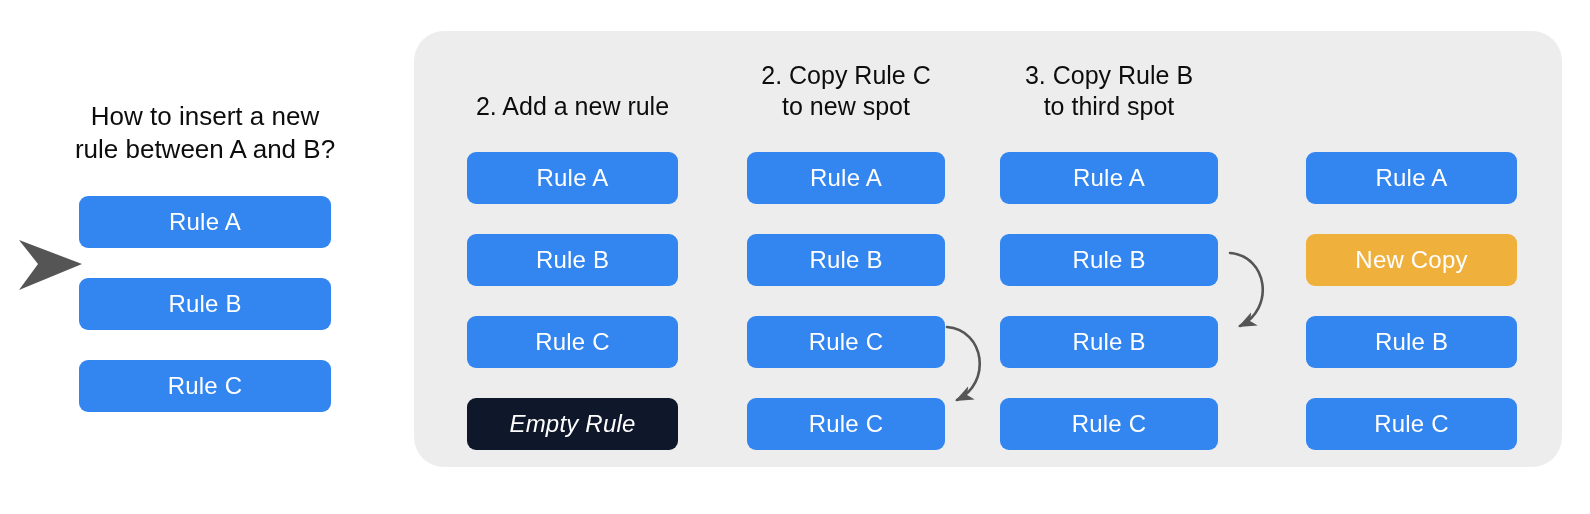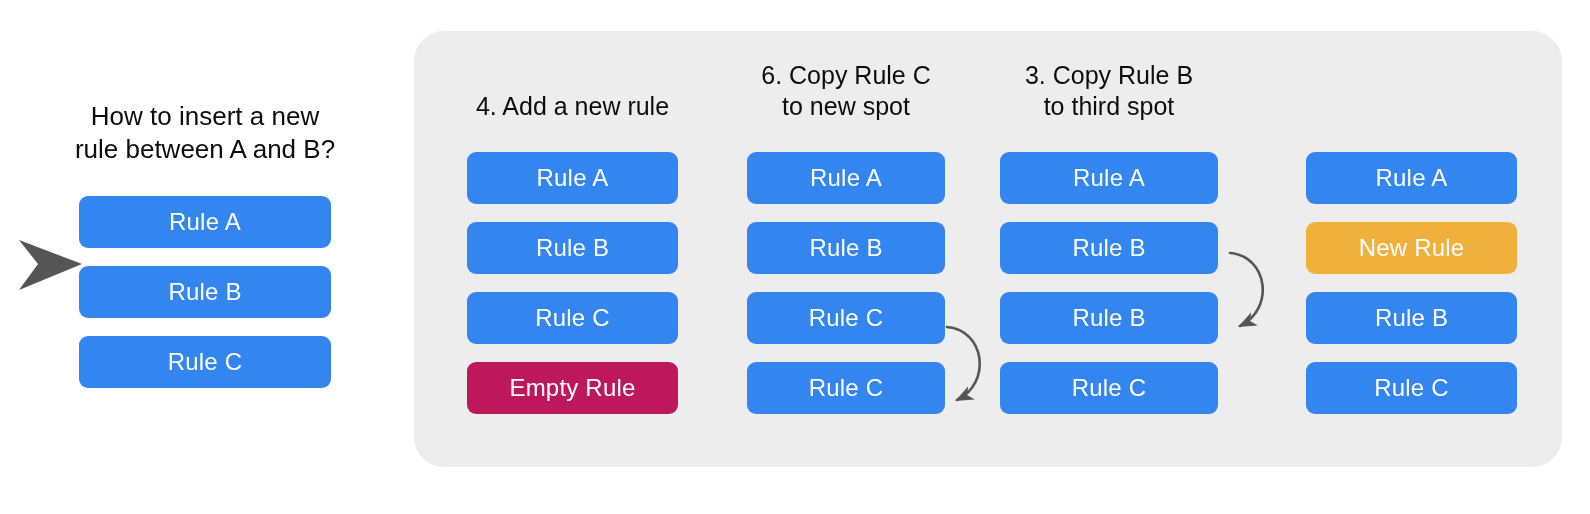--- a/index.html
+++ b/index.html
@@ -90,29 +90,29 @@
   }
 
   
   .pill {
     position: relative;
     height: 52px;
     border-radius: 9px;
     display: flex;
     align-items: center;
     justify-content: center;
-    margin-bottom: 18px;
+    margin-bottom: 30px;
     box-sizing: border-box;
     color: #ffffff;
     font-size: 24px;
     letter-spacing: 0.2px;
   }
   .pill:last-child { margin-bottom: 0; }
   .pill.blue   { background: #3385f0; }
-  .pill.gray   { background: #be185d; }
+  .pill.gray   { background: #0f172a; font-style: italic; }
   .pill.orange { background: #f0b03c; }
 
   .arrow-layer {
     position: absolute;
     left: 0; top: 0;
     width: 1590px; height: 514px;
     pointer-events: none;
   }
 </style>
 </head>
@@ -138,39 +138,39 @@
       </div>
       <div class="pill blue">
         <span>Rule C</span>
       </div>
     </div>
   </div>
 
   <div id="steps-panel">
 
     <div class="step-col" style="left:53px; width:211px;">
-      <div class="step-heading" style="top:60px;">4. Add a new rule</div>
+      <div class="step-heading" style="top:60px;">2. Add a new rule</div>
       <div class="col-stack">
         <div class="pill blue">
           <span>Rule A</span>
         </div>
         <div class="pill blue">
           <span>Rule B</span>
         </div>
         <div class="pill blue">
           <span>Rule C</span>
         </div>
         <div class="pill gray">
           <span>Empty Rule</span>
         </div>
       </div>
     </div>
 
     <div class="step-col" style="left:333px; width:198px;">
-      <div class="step-heading" style="top:29px;">6. Copy Rule C
+      <div class="step-heading" style="top:29px;">2. Copy Rule C
 to new spot</div>
       <div class="col-stack">
         <div class="pill blue">
           <span>Rule A</span>
         </div>
         <div class="pill blue">
           <span>Rule B</span>
         </div>
         <div class="pill blue">
           <span>Rule C</span>
@@ -199,21 +199,21 @@
         </div>
       </div>
     </div>
 
     <div class="step-col" style="left:892px; width:211px;">
       <div class="col-stack">
         <div class="pill blue">
           <span>Rule A</span>
         </div>
         <div class="pill orange">
-          <span>New Rule</span>
+          <span>New Copy</span>
         </div>
         <div class="pill blue">
           <span>Rule B</span>
         </div>
         <div class="pill blue">
           <span>Rule C</span>
         </div>
       </div>
     </div>
   </div>

